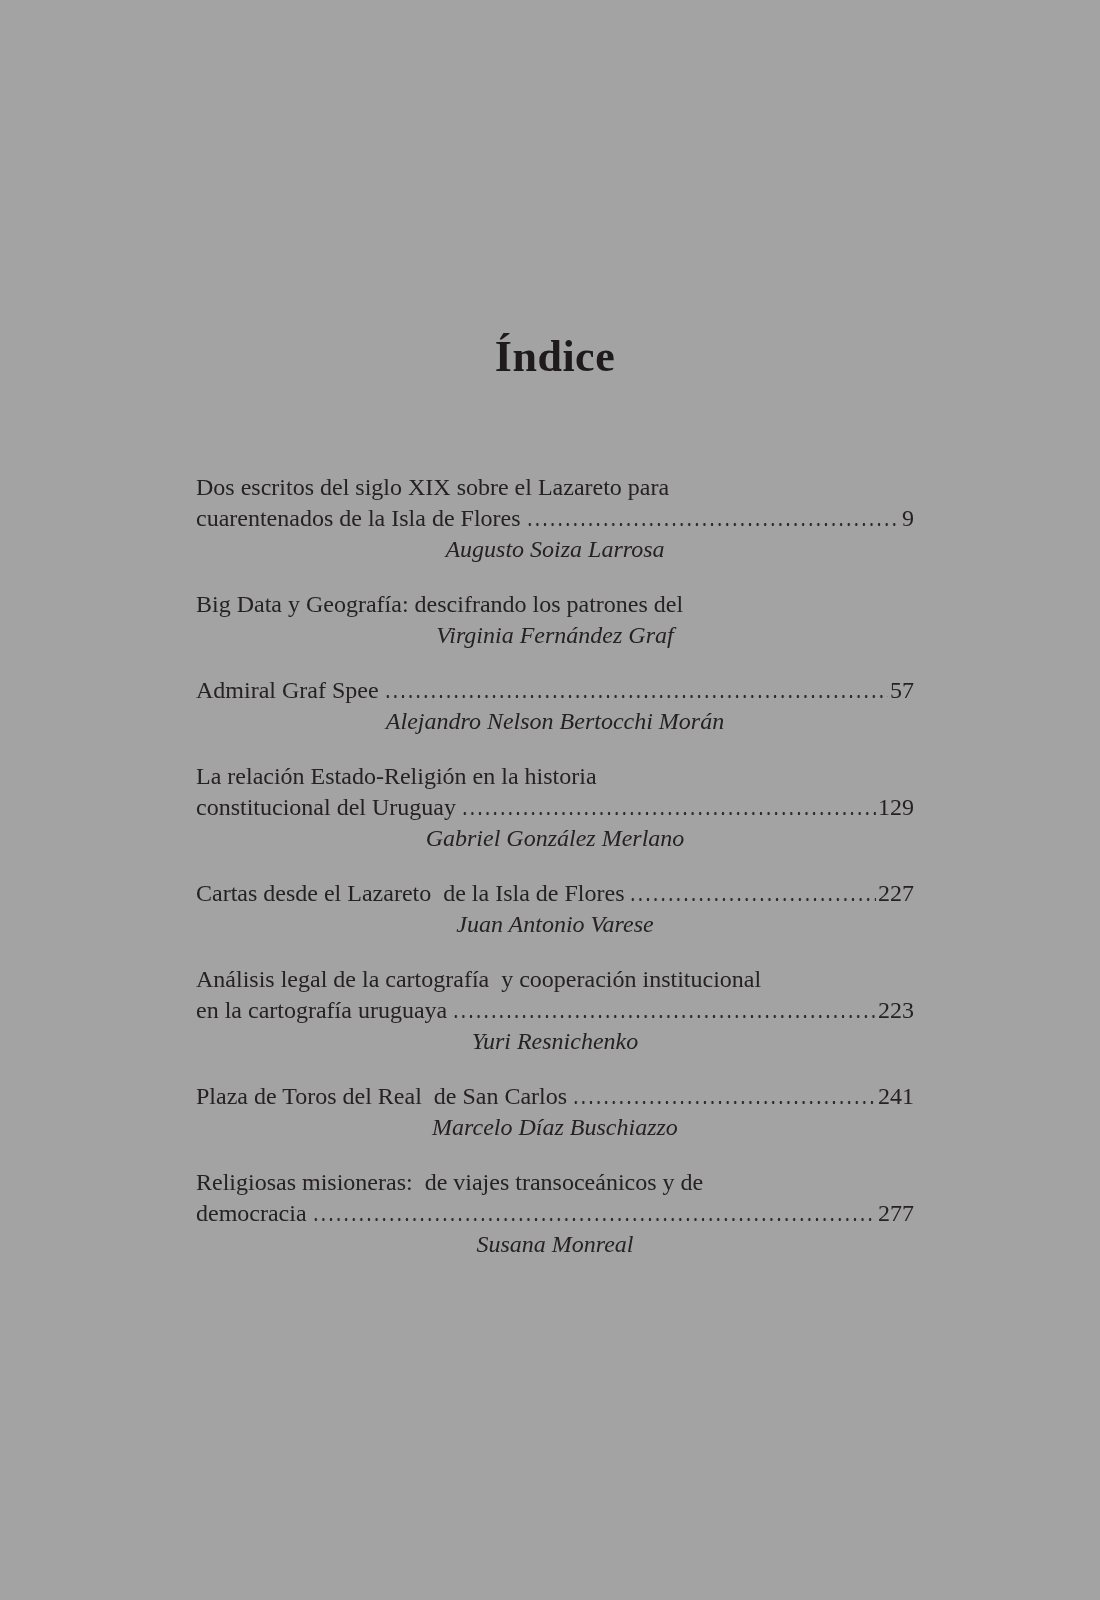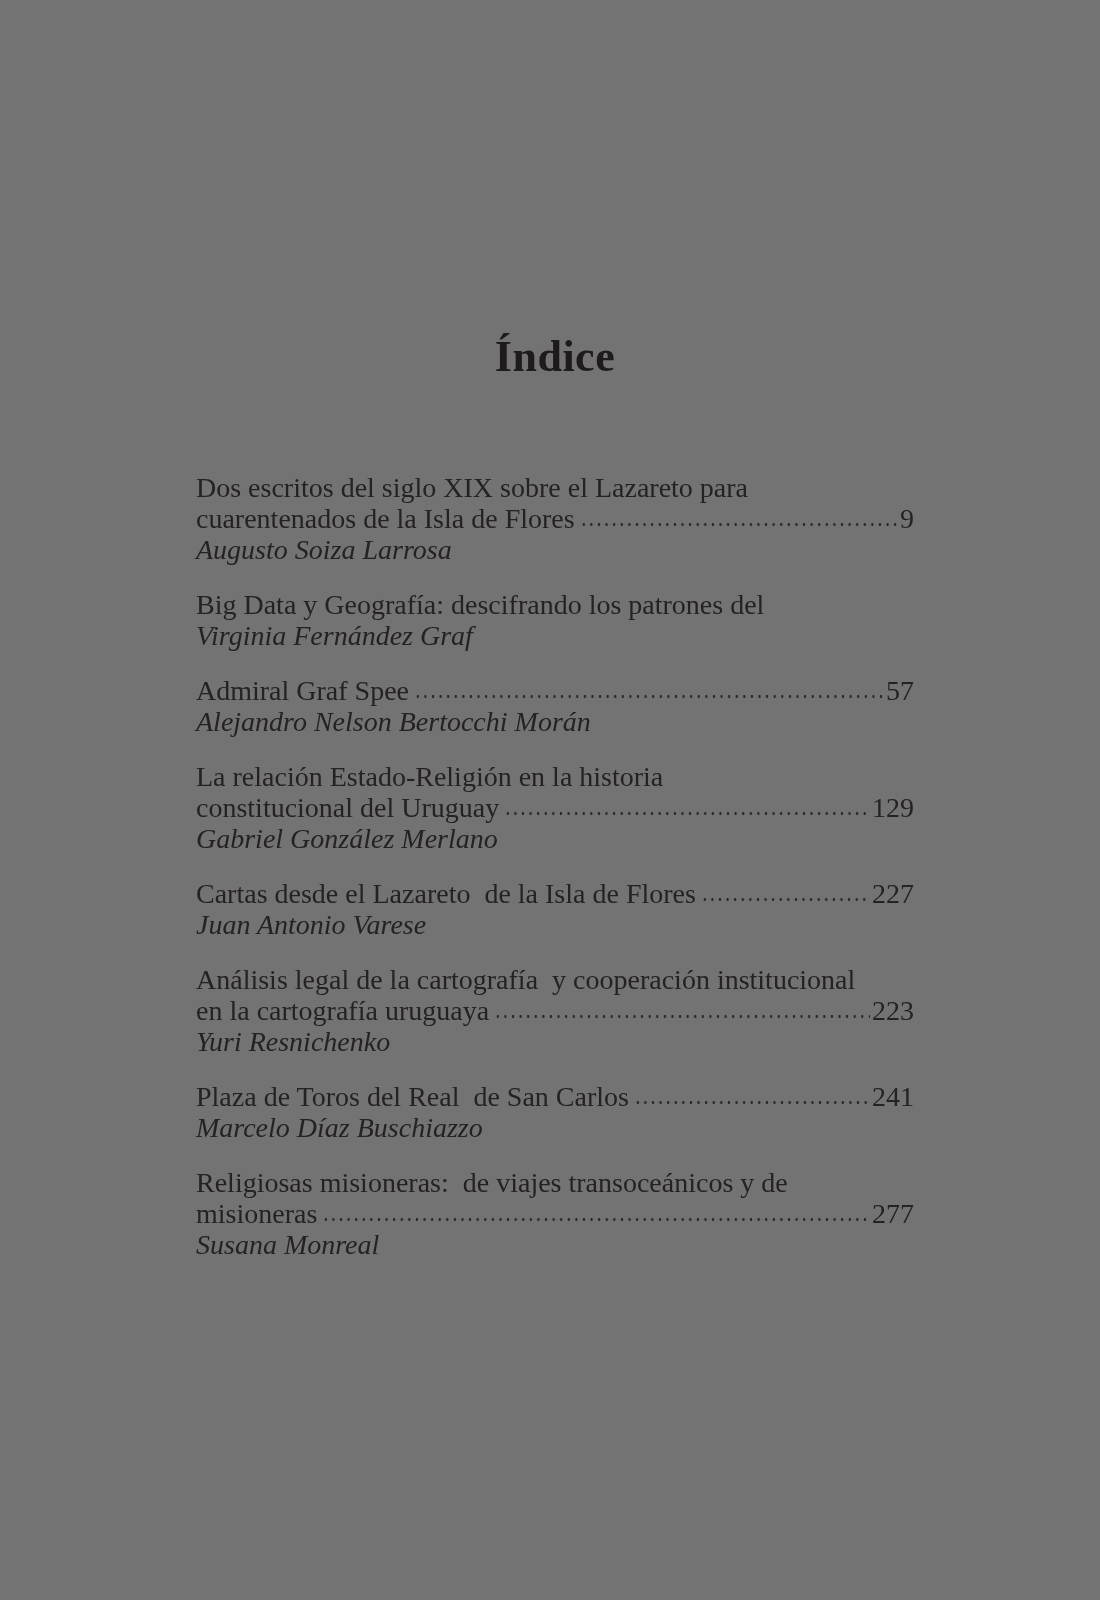--- a/index.html
+++ b/index.html
@@ -6,21 +6,21 @@
   html, body {
     margin: 0;
     padding: 0;
     background: #ffffff;
   }
   .page {
     position: relative;
     width: 1100px;
     height: 1600px;
     margin: 0 auto;
-    background: #737373;
+    background: #a3a3a3;
     overflow: hidden;
     font-family: "Liberation Serif", "DejaVu Serif", serif;
     color: #262223;
   }
   .content {
     position: absolute;
     left: 196px;
     top: 0;
     width: 718px;
     padding-top: 332px;
@@ -29,21 +29,21 @@
     margin: 0 0 90px 0;
     font-size: 44px;
     line-height: 50px;
     font-weight: bold;
     text-align: center;
     letter-spacing: 0.5px;
     color: #1f1b1c;
   }
   .entry {
     margin: 16px 0 24px 0;
-    font-size: 28px;
+    font-size: 24px;
     line-height: 31px;
   }
   .title-line {
     white-space: pre-wrap;
   }
   .leader-row {
     display: flex;
     align-items: baseline;
     width: 100%;
     justify-content: center;
@@ -64,20 +64,21 @@
     background-repeat: repeat-x;
     background-position: left bottom;
   }
   .page-num {
     flex: 0 0 auto;
     white-space: nowrap;
   }
   .author {
     font-style: italic;
     white-space: pre-wrap;
+    text-align: center;
   }
 </style>
 </head>
 <body>
 
 <div class="page">
   <div class="content">
     <h1 class="toc-title">Índice</h1>
     <div class="entries">
   <div class="entry">
@@ -151,21 +152,21 @@
       <span class="page-num">241</span>
     </div>
     <div class="author">Marcelo Díaz Buschiazzo</div>
   </div>
 
   <div class="entry">
     <div class="pre-lines">
             <div class="title-line">Religiosas misioneras:  de viajes transoceánicos y de</div>
           </div>
     <div class="leader-row">
-      <span class="leader-text">misioneras</span>
+      <span class="leader-text">democracia</span>
       <span class="dots"></span>
       <span class="page-num">277</span>
     </div>
     <div class="author">Susana Monreal</div>
   </div>
 
 </div>
   </div>
 </div>
 

